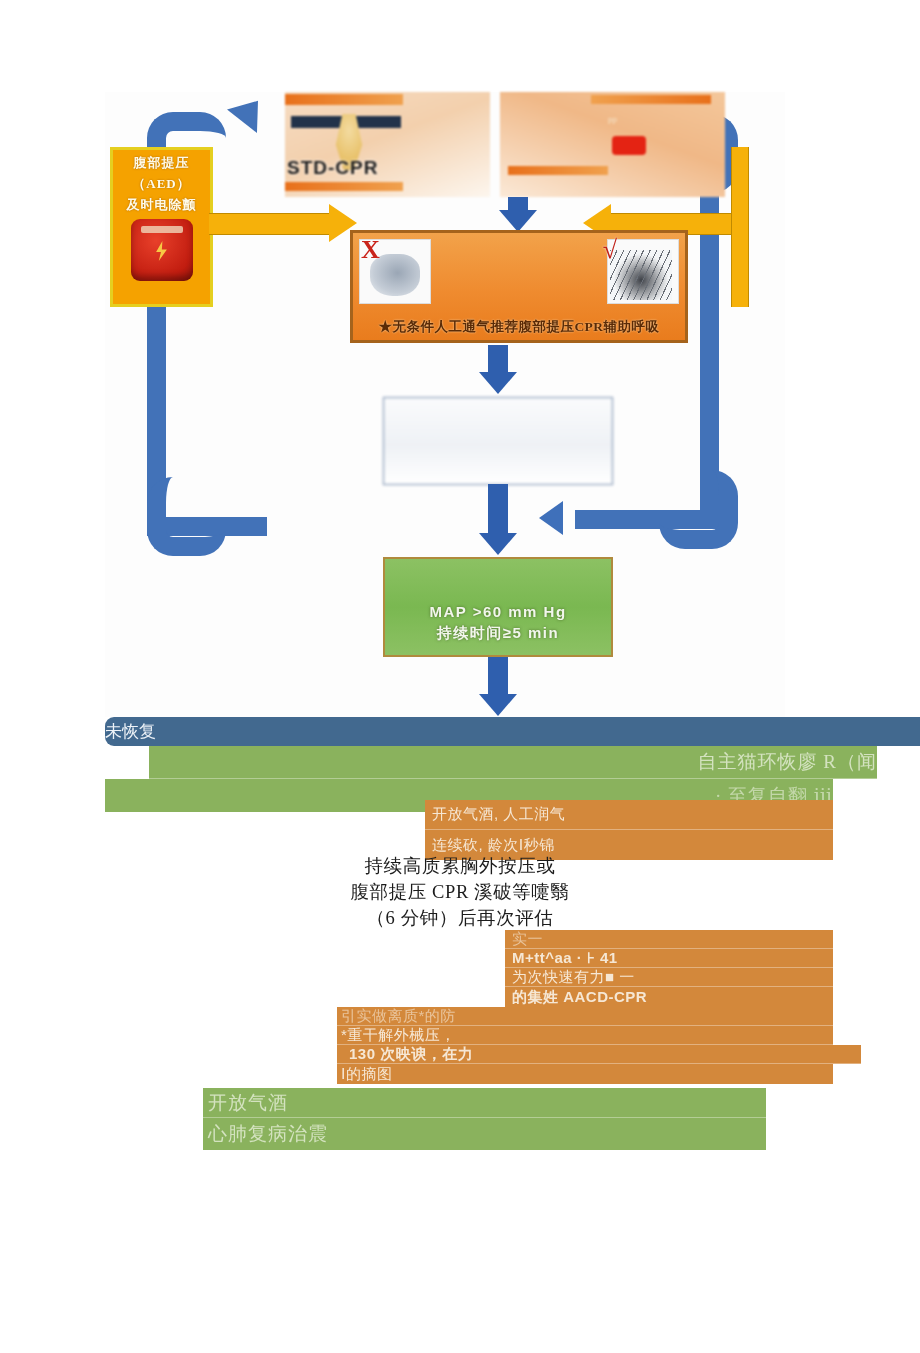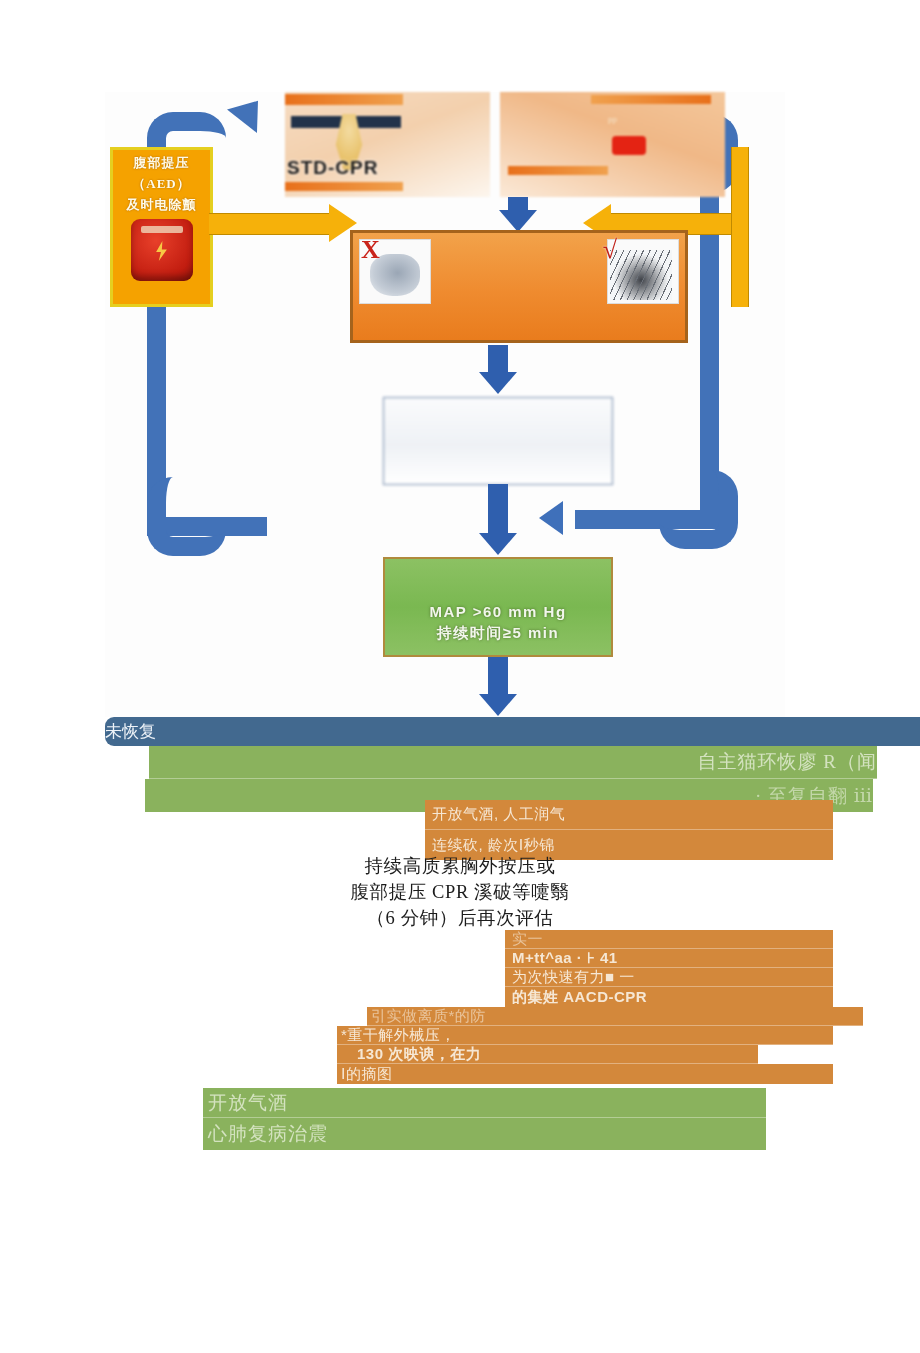--- a/index.html
+++ b/index.html
@@ -240,20 +240,21 @@
 
   <div id="orange-card">
     <div class="thumb l">
       <div class="sketch1"></div>
     </div>
     <div class="mark x">X</div>
     <div class="thumb r">
       <div class="sketch2"></div>
     </div>
     <div class="mark v">√</div>
+    <div class="caption">★无条件人工通气推荐腹部提压CPR辅助呼吸</div>
   </div>
 
   <div class="down-arrow" style="left:373px;top:253px;width:40px;height:50px;">
     <div class="shaft" style="height:28px;"></div>
     <div class="head" style="top:27px;"></div>
   </div>
 
   <div id="white-box"></div>
 
   <div class="down-arrow" style="left:373px;top:392px;width:40px;height:72px;">
@@ -273,21 +274,21 @@
 </div>
 
 <div class="band band-blue" style="left:105px;top:717px;width:862px;height:29px;border-radius:9px;">
   <span class="t-blue">未恢复</span>
 </div>
 
 <div class="band band-green sep" style="left:105px;top:746px;width:728px;height:33px;justify-content:flex-end;padding-right:0;margin-left:44px;">
   <span class="t-green faded">自主猫环恢廖 R（闻</span>
 </div>
 
-<div class="band band-green" style="left:105px;top:779px;width:728px;height:33px;justify-content:flex-end;margin-left:40px;">
+<div class="band band-green" style="left:105px;top:779px;width:728px;height:33px;justify-content:flex-end;">
   <span class="t-green dim">· 至复自翻 ⅲ</span>
 </div>
 
 <div class="band band-orange sep" style="left:425px;top:800px;width:408px;height:30px;padding-left:7px;">
   <span class="t-orange">开放气酒, 人工润气</span>
 </div>
 
 <div class="band band-orange" style="left:425px;top:830px;width:408px;height:30px;padding-left:7px;">
   <span class="t-orange">连续砍, 龄次Ⅰ秒锦</span>
 </div>
@@ -304,27 +305,27 @@
 <div class="band band-orange sep" style="left:505px;top:949px;width:328px;height:19px;padding-left:7px;">
   <span class="t-orange" style="font-weight:bold;">M+tt^aa · ⊦ 41</span>
 </div>
 <div class="band band-orange sep" style="left:505px;top:968px;width:328px;height:19px;padding-left:7px;">
   <span class="t-orange">为次快速有力■ 一</span>
 </div>
 <div class="band band-orange" style="left:505px;top:987px;width:328px;height:20px;padding-left:7px;">
   <span class="t-orange" style="font-weight:bold;">的集姓  AACD-CPR</span>
 </div>
 
-<div class="band band-orange sep" style="left:337px;top:1007px;width:496px;height:19px;padding-left:4px;margin-left:30px;">
+<div class="band band-orange sep" style="left:337px;top:1007px;width:496px;height:19px;padding-left:4px;">
   <span class="t-orange dim">引实做离质*的防</span>
 </div>
 <div class="band band-orange sep" style="left:337px;top:1026px;width:496px;height:19px;padding-left:4px;">
   <span class="t-orange">*重干解外械压，</span>
 </div>
-<div class="band band-orange sep" style="left:337px;top:1045px;width:421px;height:19px;padding-left:20px;">
+<div class="band band-orange sep" style="left:337px;top:1045px;width:524px;height:19px;padding-left:12px;">
   <span class="t-orange" style="font-weight:bold;">130 次映谀，在力</span>
 </div>
 <div class="band band-orange" style="left:337px;top:1064px;width:496px;height:20px;padding-left:4px;">
   <span class="t-orange">Ⅰ的摘图</span>
 </div>
 
 <div class="band band-green sep" style="left:203px;top:1088px;width:563px;height:30px;padding-left:5px;">
   <span class="t-green faded">开放气酒</span>
 </div>
 <div class="band band-green" style="left:203px;top:1118px;width:563px;height:32px;padding-left:5px;">

